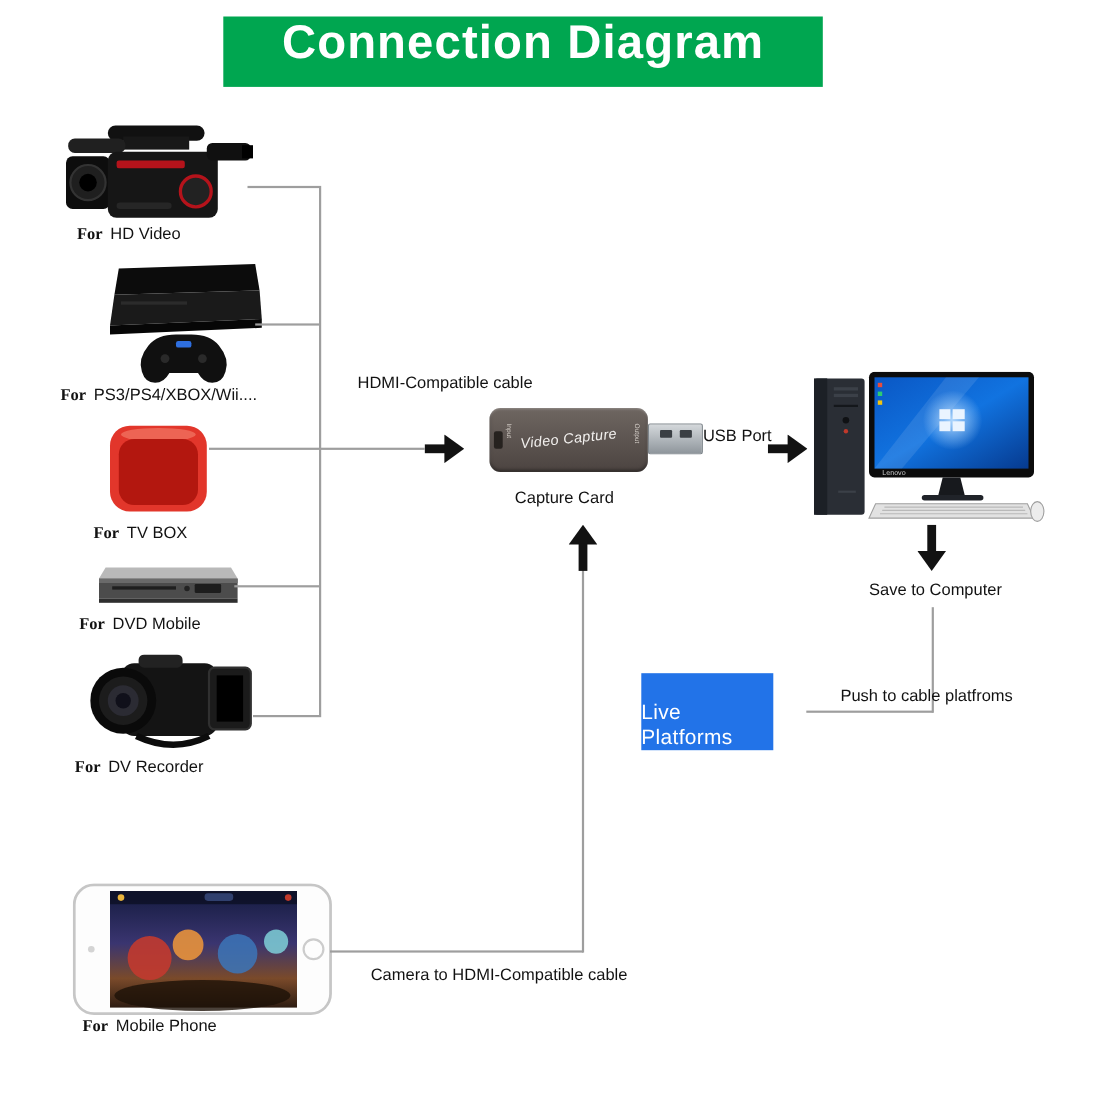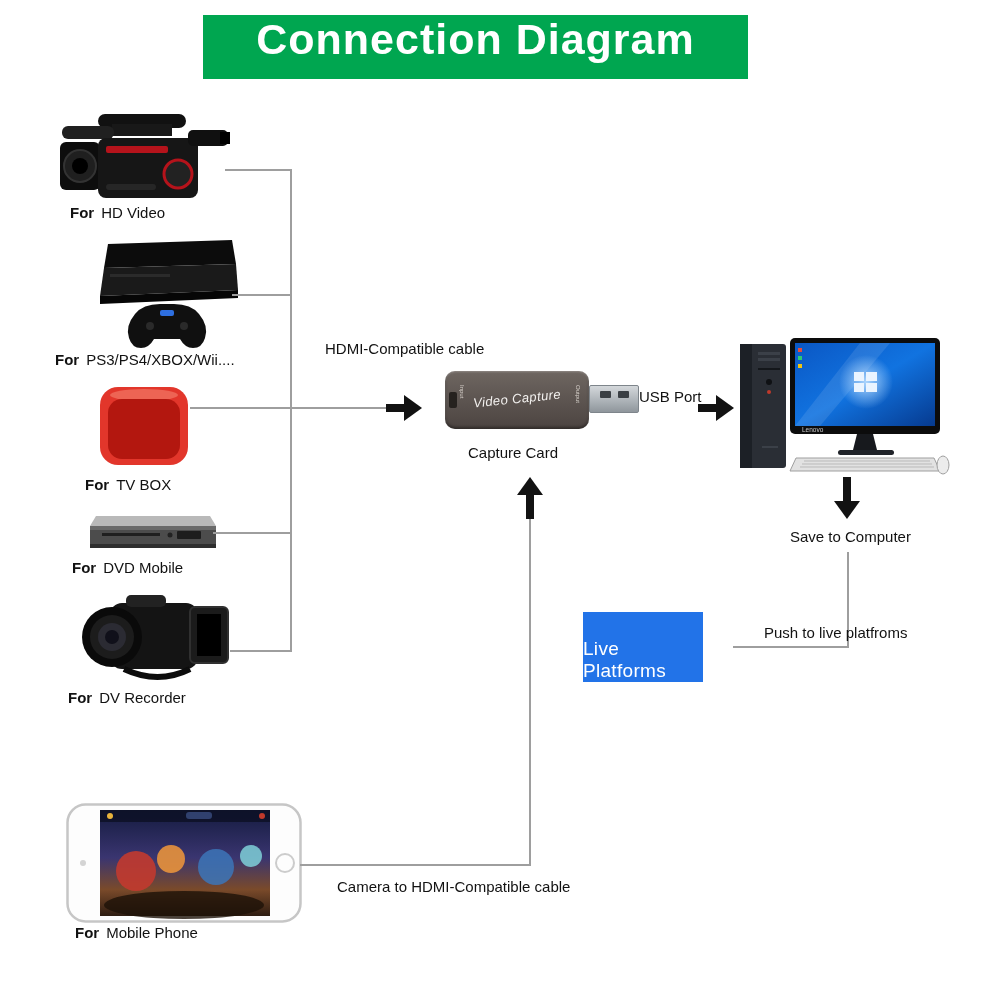--- a/index.html
+++ b/index.html
@@ -1,21 +1,21 @@
 <!DOCTYPE html>
 <html><head>
 <meta charset="utf-8">
 <style>
   html,body{margin:0;padding:0;background:#ffffff;}
   .stage{position:relative;width:1000px;height:1000px;background:#ffffff;
          font-family:"Liberation Sans",sans-serif;overflow:hidden;}
   .abs{position:absolute;}
   .line{position:absolute;background:#9e9e9e;}
   .lbl{position:absolute;font-size:15px;color:#121212;white-space:nowrap;line-height:1.1;}
-  .lbl .pre{font-weight:700;margin-right:7px;}
+  .lbl .pre{font-weight:700;margin-right:7px;font-family:Liberation Serif, serif;}
   .header{position:absolute;left:203px;top:15px;width:545px;height:64px;background:#00a650;
           display:flex;justify-content:center;}
   .header h1{margin:0;color:#ffffff;font-size:43px;font-weight:700;letter-spacing:1px;}
   .card-body{position:absolute;left:445px;top:371px;width:144px;height:58px;border-radius:10px;
              background:linear-gradient(180deg,#6e6661 0%,#5b534f 55%,#4c4441 100%);
              box-shadow:inset 0 1px 2px rgba(255,255,255,.25), inset 0 -2px 3px rgba(0,0,0,.4);}
   .card-text{position:absolute;left:28px;top:20px;color:#f2f0ee;font-size:13px;font-style:italic;
              transform:rotate(-6deg);letter-spacing:.4px;white-space:nowrap;}
   .card-port-label{position:absolute;color:#d8d2cc;font-size:6px;writing-mode:vertical-rl;}
   .hdmi-slot{position:absolute;left:4px;top:21px;width:8px;height:16px;background:#26221f;border-radius:2px;}
@@ -243,21 +243,21 @@
       <polygon points="58,120 196,120 202,133 52,133" fill="#e2e2e2" stroke="#9f9f9f" stroke-width="1"></polygon>
       <line x1="66" y1="123" x2="192" y2="123" stroke="#b9b9b9" stroke-width="1"></line>
       <line x1="64" y1="126" x2="194" y2="126" stroke="#b9b9b9" stroke-width="1"></line>
       <line x1="62" y1="129" x2="196" y2="129" stroke="#b9b9b9" stroke-width="1"></line>
 
       <ellipse cx="205" cy="127" rx="6" ry="9" fill="#ececec" stroke="#9f9f9f"></ellipse>
     </svg>
   </div>
 
   <div class="lbl" style="left:790px;top:529px">Save to Computer</div>
-  <div class="lbl" style="left:764px;top:625px">Push to live platfroms</div>
+  <div class="lbl" style="left:764px;top:625px">Push to cable platfroms</div>
 
   <div class="live-box">
     <span>Live Platforms</span>
   </div>
 
   <div class="lbl" style="left:337px;top:879px">Camera to HDMI-Compatible cable</div>
 
 </div>
 
 </body></html>

